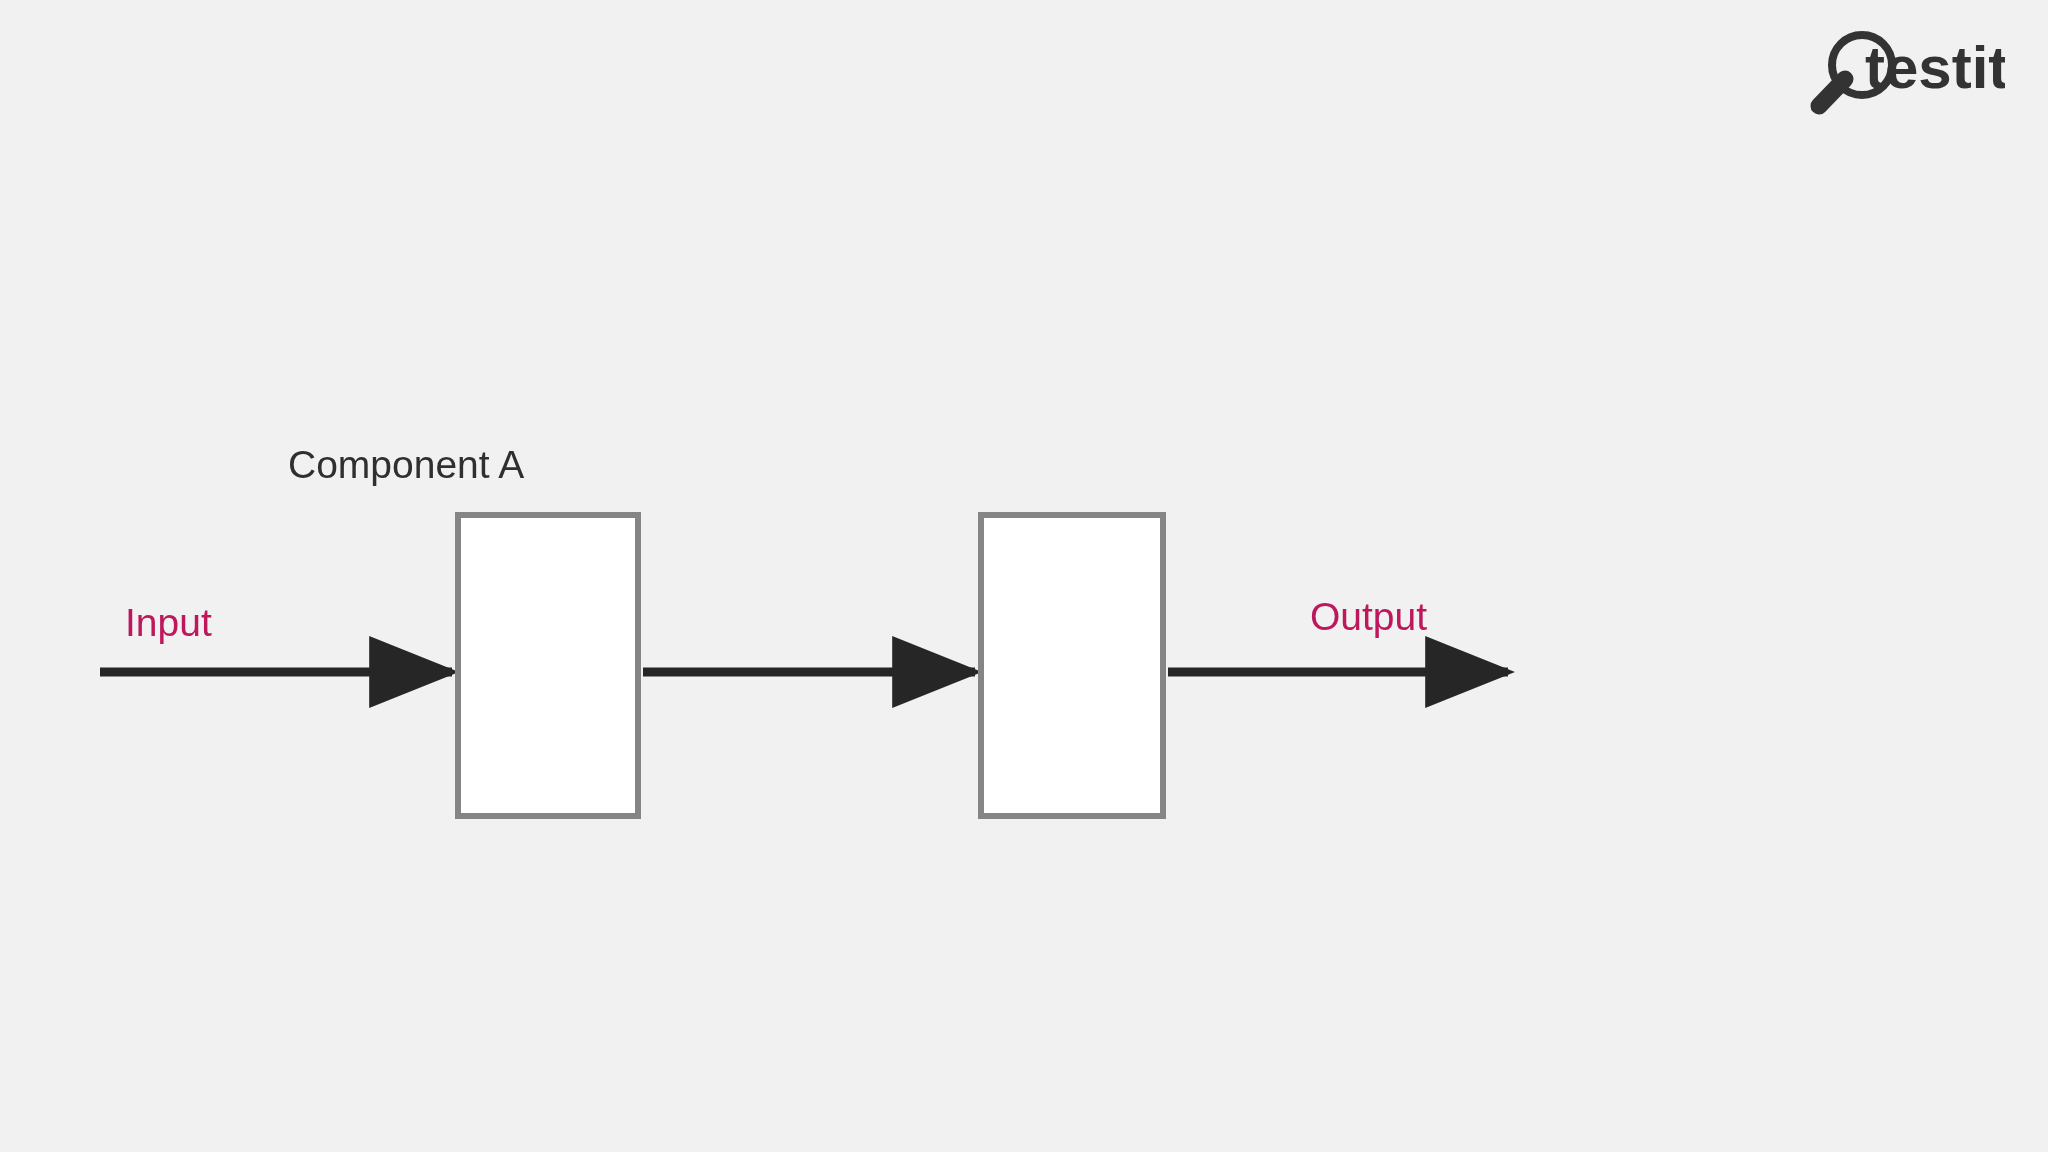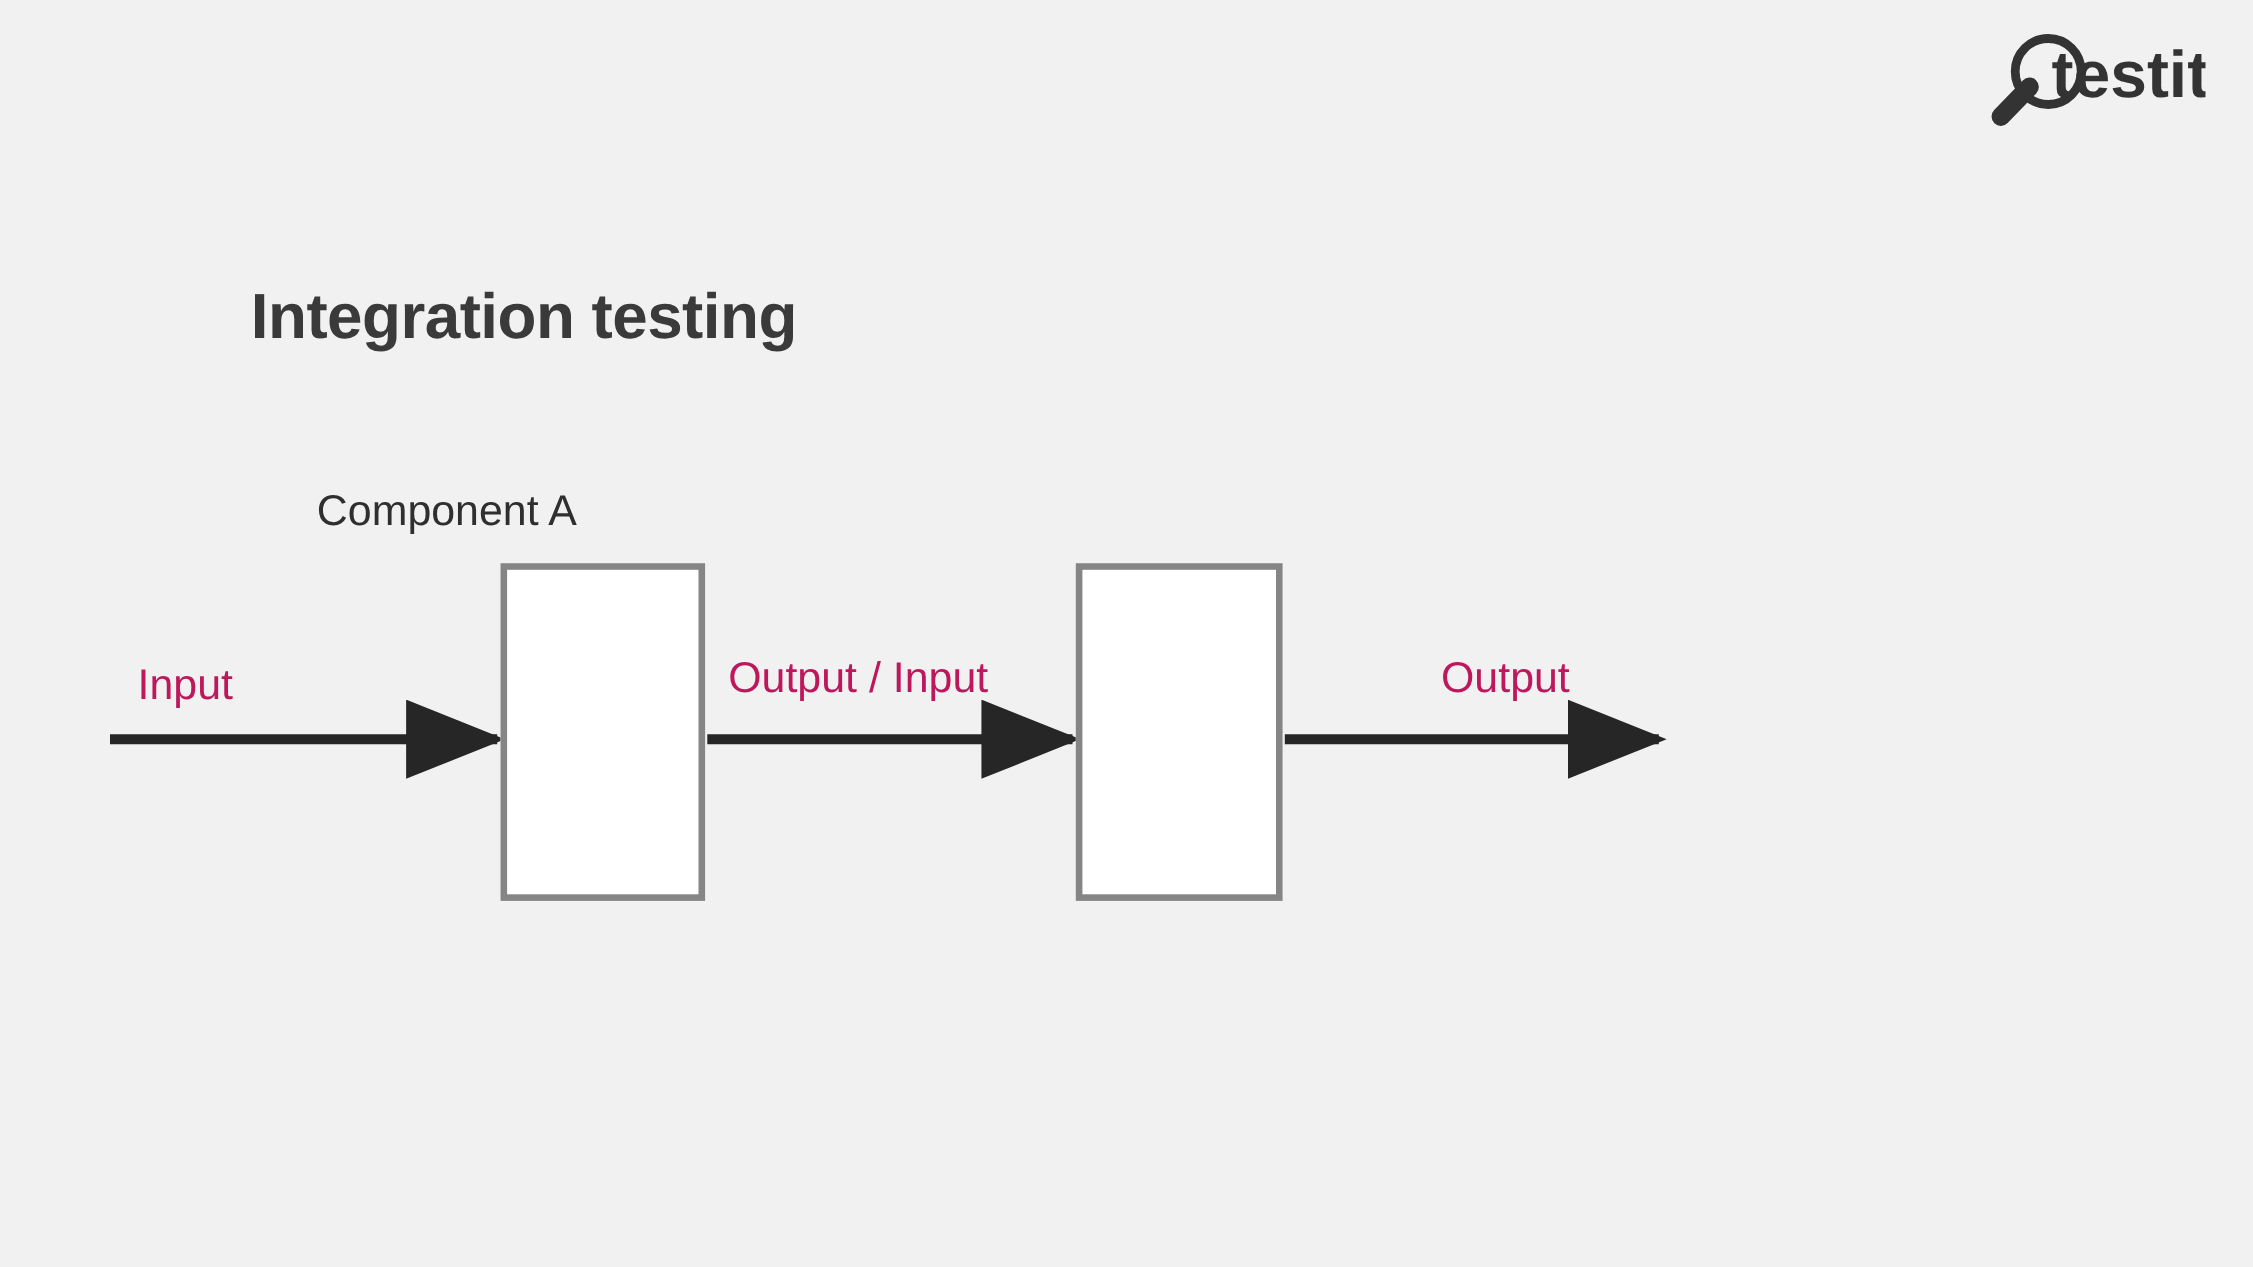--- a/index.html
+++ b/index.html
@@ -143,21 +143,20 @@
       <g>
         <line x1="14" y1="84" x2="40" y2="57" stroke="#333333" stroke-width="17" stroke-linecap="round"></line>
 
         <circle cx="57" cy="43" r="30" fill="none" stroke="#333333" stroke-width="8"></circle>
       </g>
 
       <text x="60" y="66" font-family="Liberation Sans, sans-serif" font-size="60" font-weight="bold" fill="#333333">testit</text>
     </svg>
   </div>
 
-  <div class="slide-title">Integration testing</div>
 
   <div class="diagram">
 
     <svg class="arrow-layer" viewBox="0 0 2048 1152">
       <defs>
         <marker id="ah" markerWidth="10" markerHeight="8" refX="9.2" refY="4" orient="auto" markerUnits="strokeWidth">
           <path d="M0,0 L10,4 L0,8 z" fill="#262626"></path>
         </marker>
       </defs>
 
@@ -167,17 +166,16 @@
 
       <line x1="1168" y1="672" x2="1508" y2="672" stroke="#262626" stroke-width="9" marker-end="url(#ah)"></line>
     </svg>
 
     <div class="component-caption caption-a">Component A</div>
     <div class="component-box box-a"></div>
 
     <div class="component-box box-b"></div>
 
     <div class="arrow-label label-input">Input</div>
-    <div class="arrow-label label-mid">Output / Input</div>
     <div class="arrow-label label-output">Output</div>
 
   </div>
 </div>
 
 </body></html>

